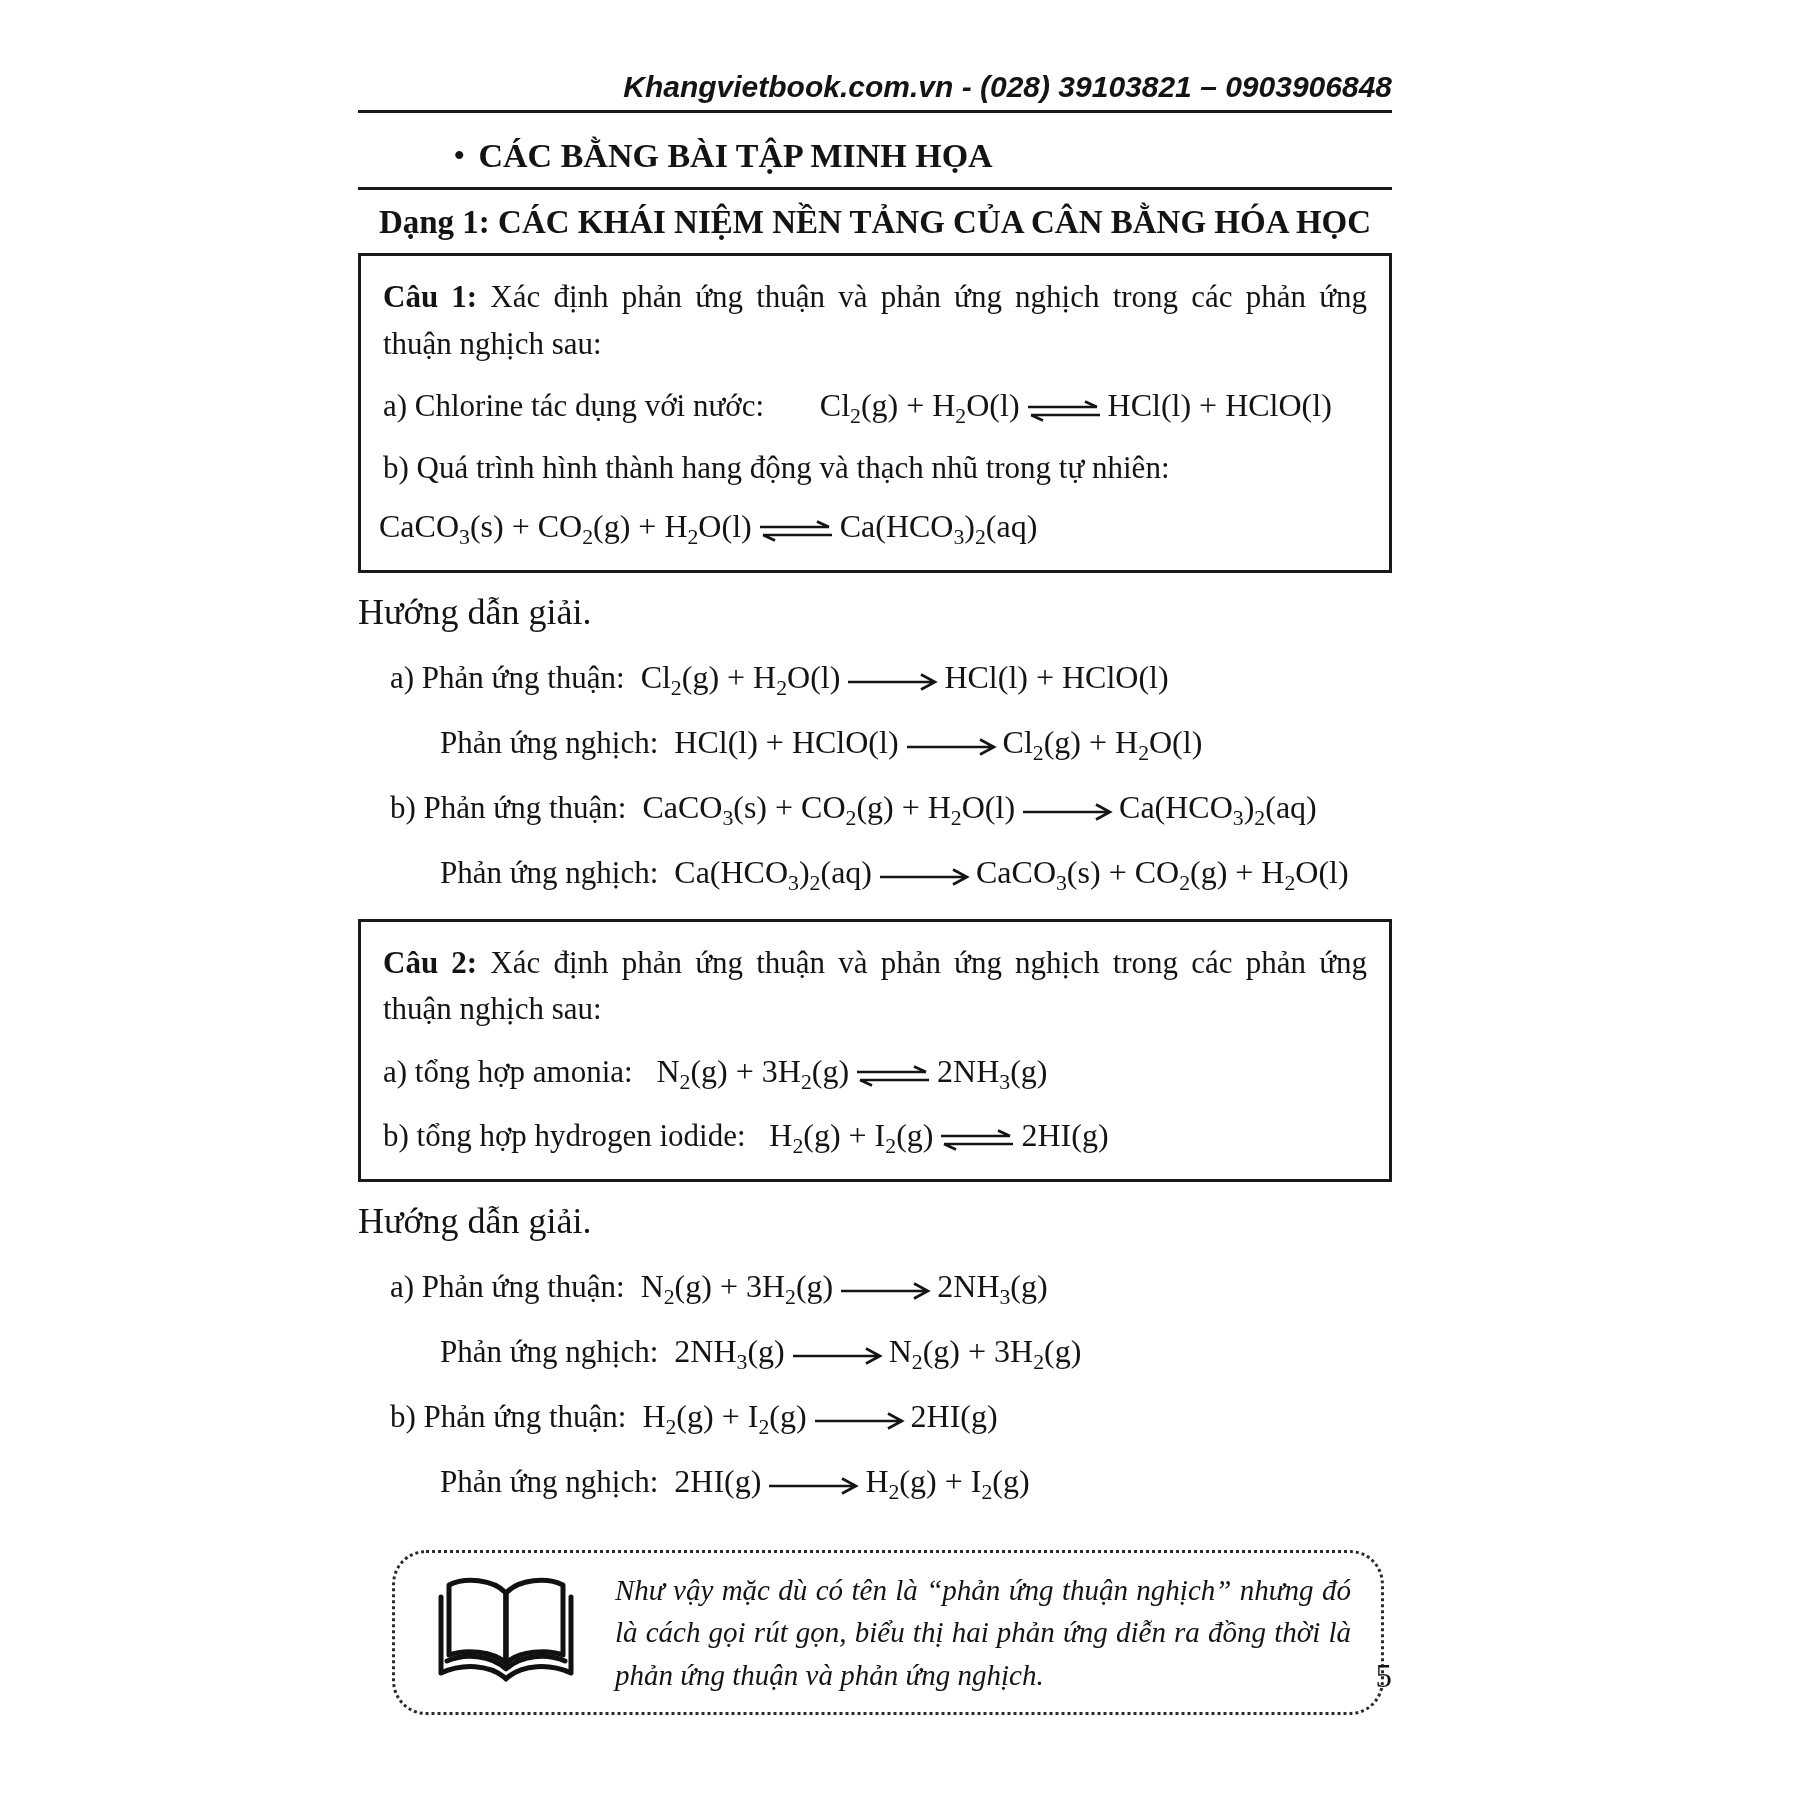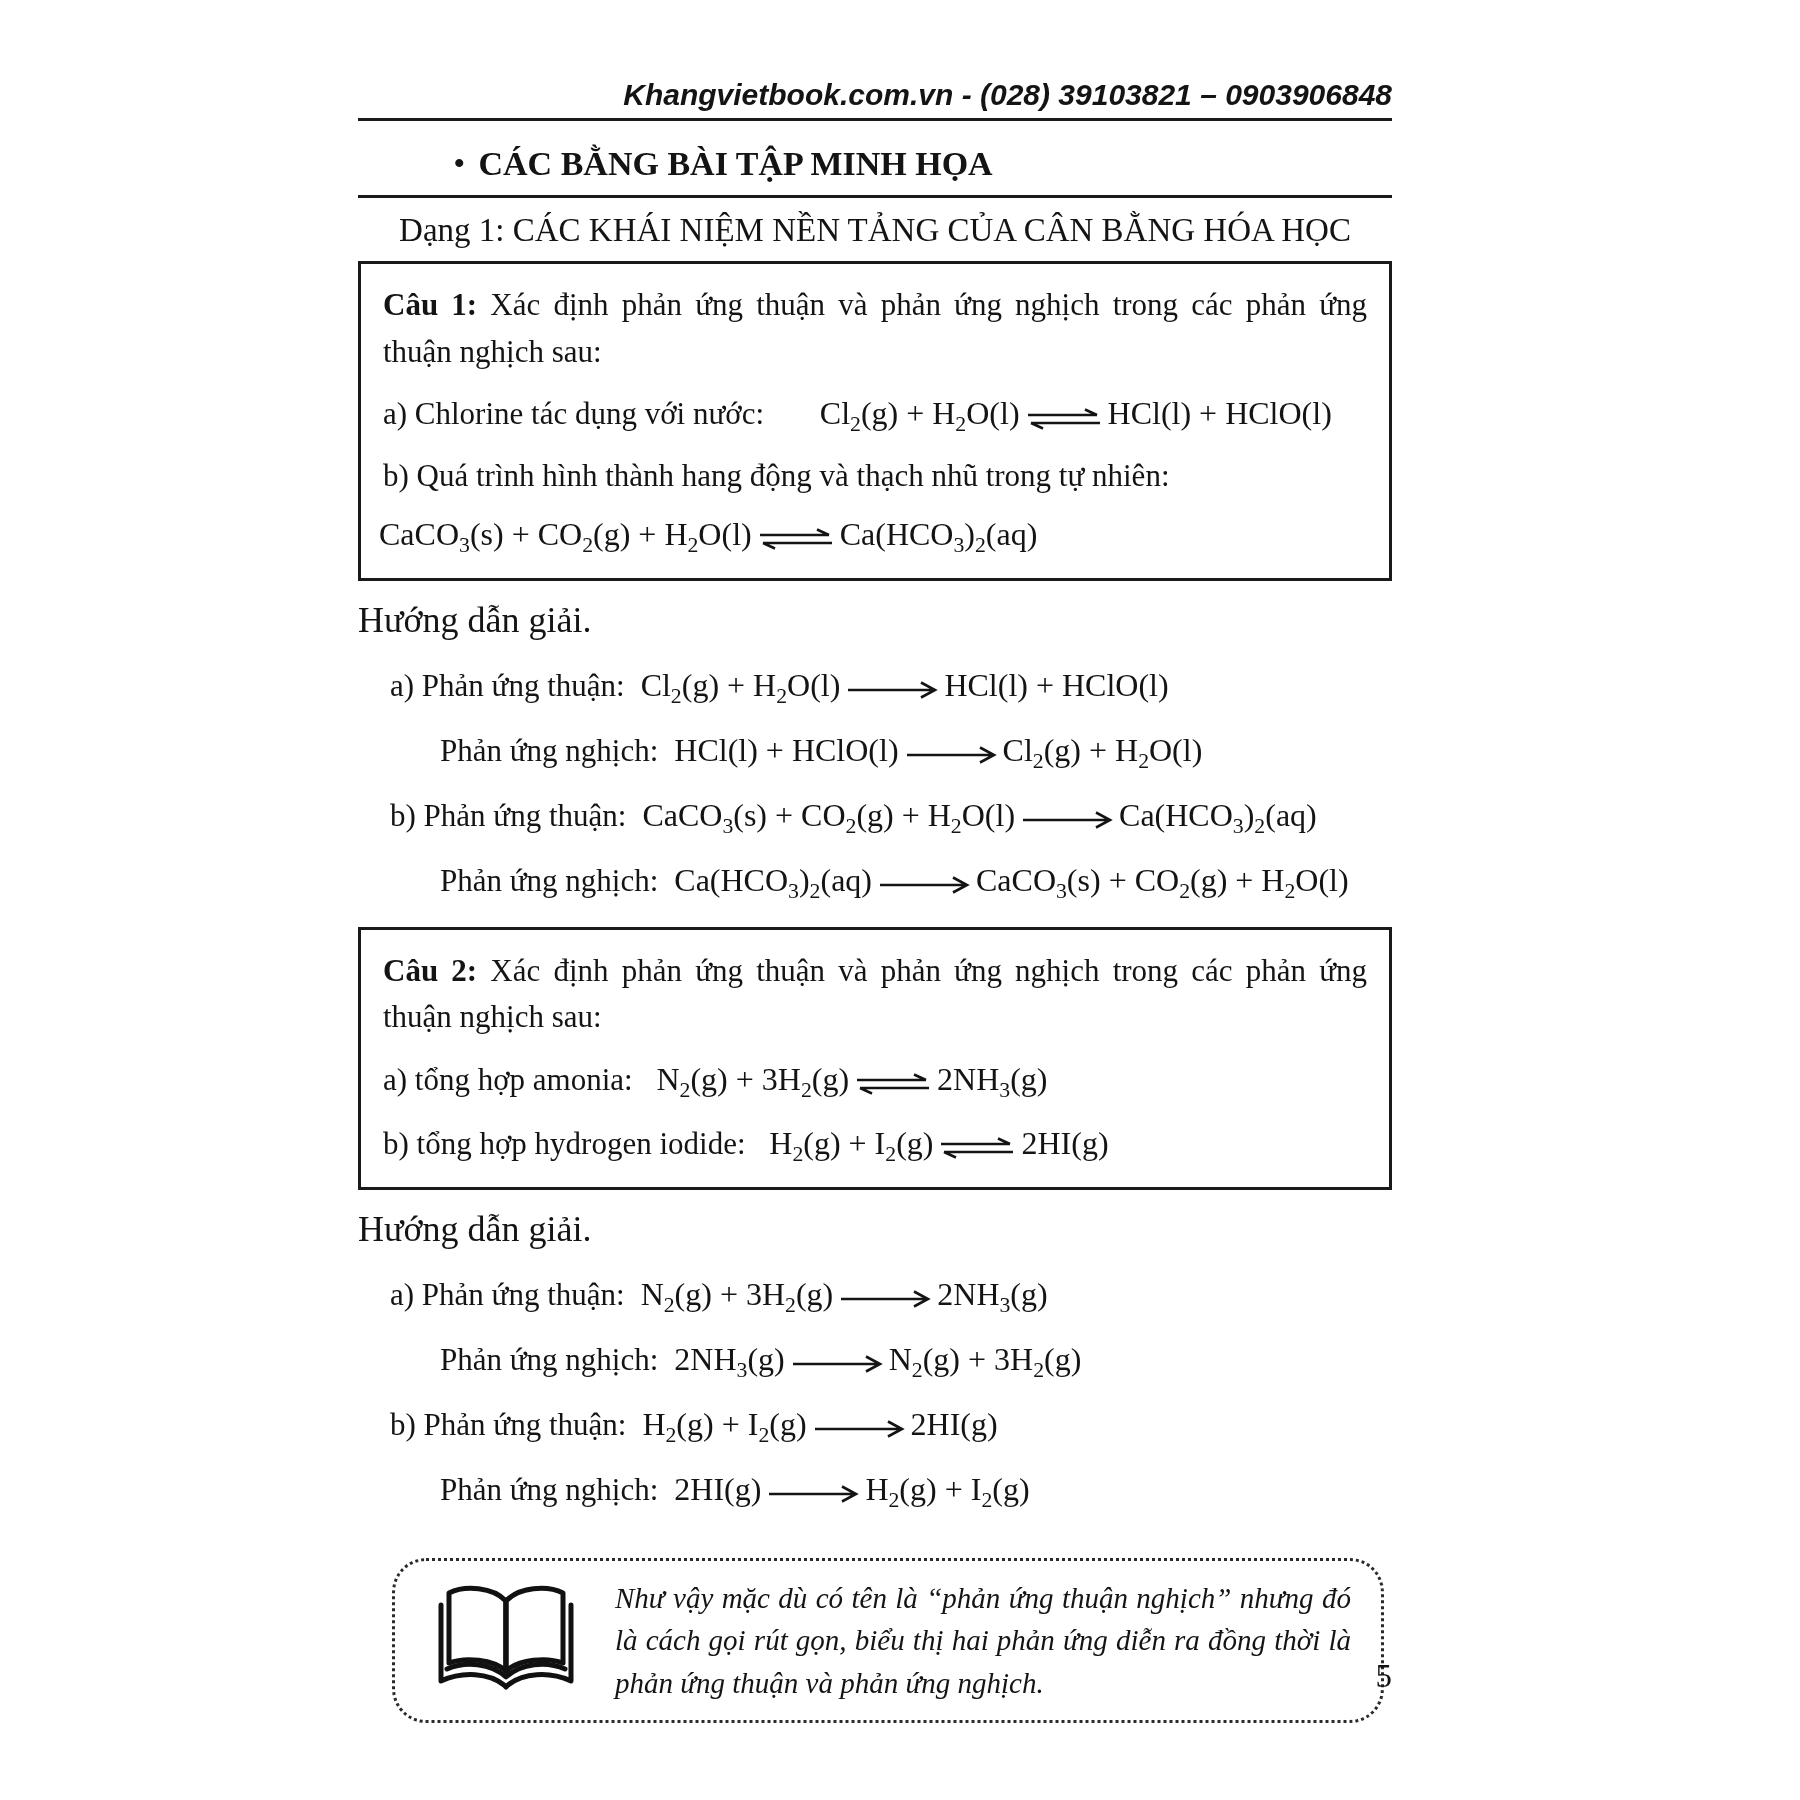--- a/index.html
+++ b/index.html
@@ -5,21 +5,21 @@
   html, body {
     margin: 0;
     padding: 0;
     width: 1800px;
     height: 1800px;
     background: #ffffff;
     font-family: "Liberation Serif", "DejaVu Serif", serif;
     color: #141414;
   }
   .page { position: relative; width: 1800px; height: 1800px; overflow: hidden; }
-  .content { position: absolute; left: 358px; top: 16px; width: 1034px; }
+  .content { position: absolute; left: 358px; top: 8px; width: 1034px; }
 
   
   .header-bar {
     padding-top: 62px;
     padding-bottom: 6px;
     border-bottom: 3px solid #1a1a1a;
     text-align: right;
   }
   .header-text {
     font-family: "Liberation Sans", "DejaVu Sans", sans-serif;
@@ -33,21 +33,21 @@
   .section-heading {
     padding: 24px 0 12px 96px;
     border-bottom: 3px solid #1a1a1a;
     font-weight: bold;
     font-size: 34px;
   }
   .bullet { display: inline-block; margin-right: 14px; font-size: 30px; vertical-align: 2px; }
 
   .dang-title {
     text-align: center;
-    font-weight: normal;
+    font-weight: bold;
     font-size: 33px;
     margin: 14px 0 12px 0;
   }
 
   
   .cau-box {
     border: 3px solid #1a1a1a;
     padding: 10px 22px 18px 22px;
     font-size: 31px;
     line-height: 1.5;

